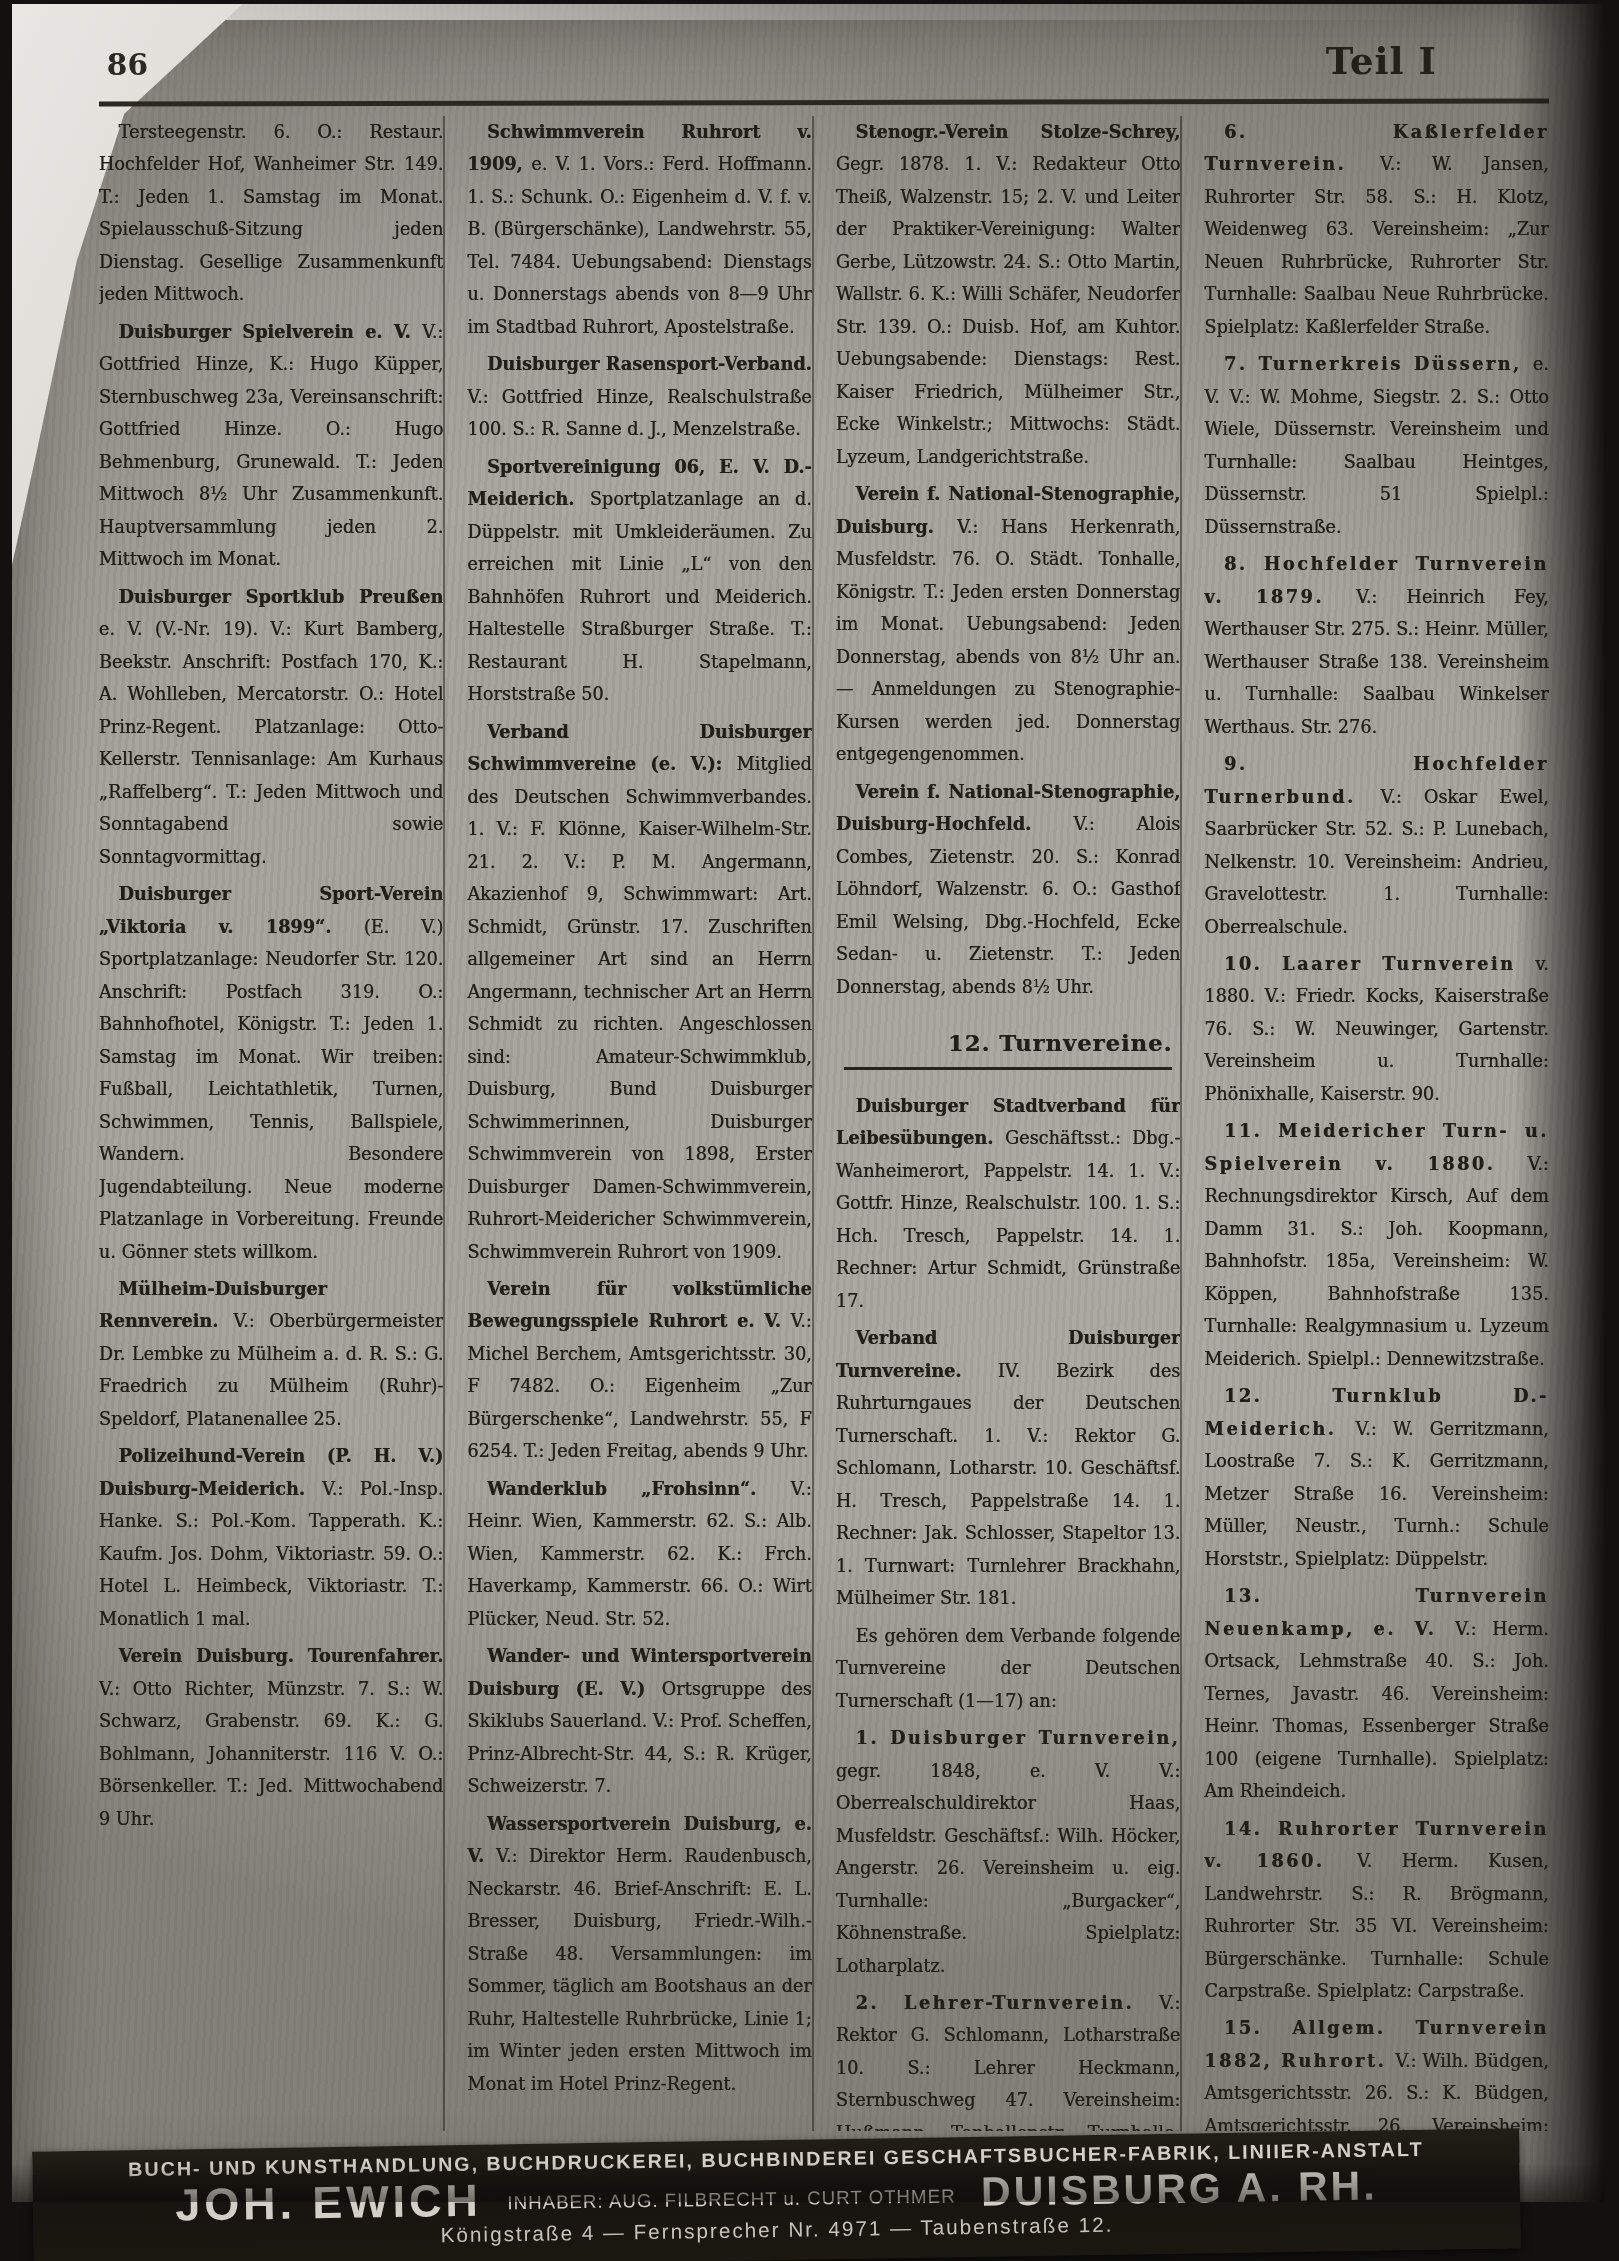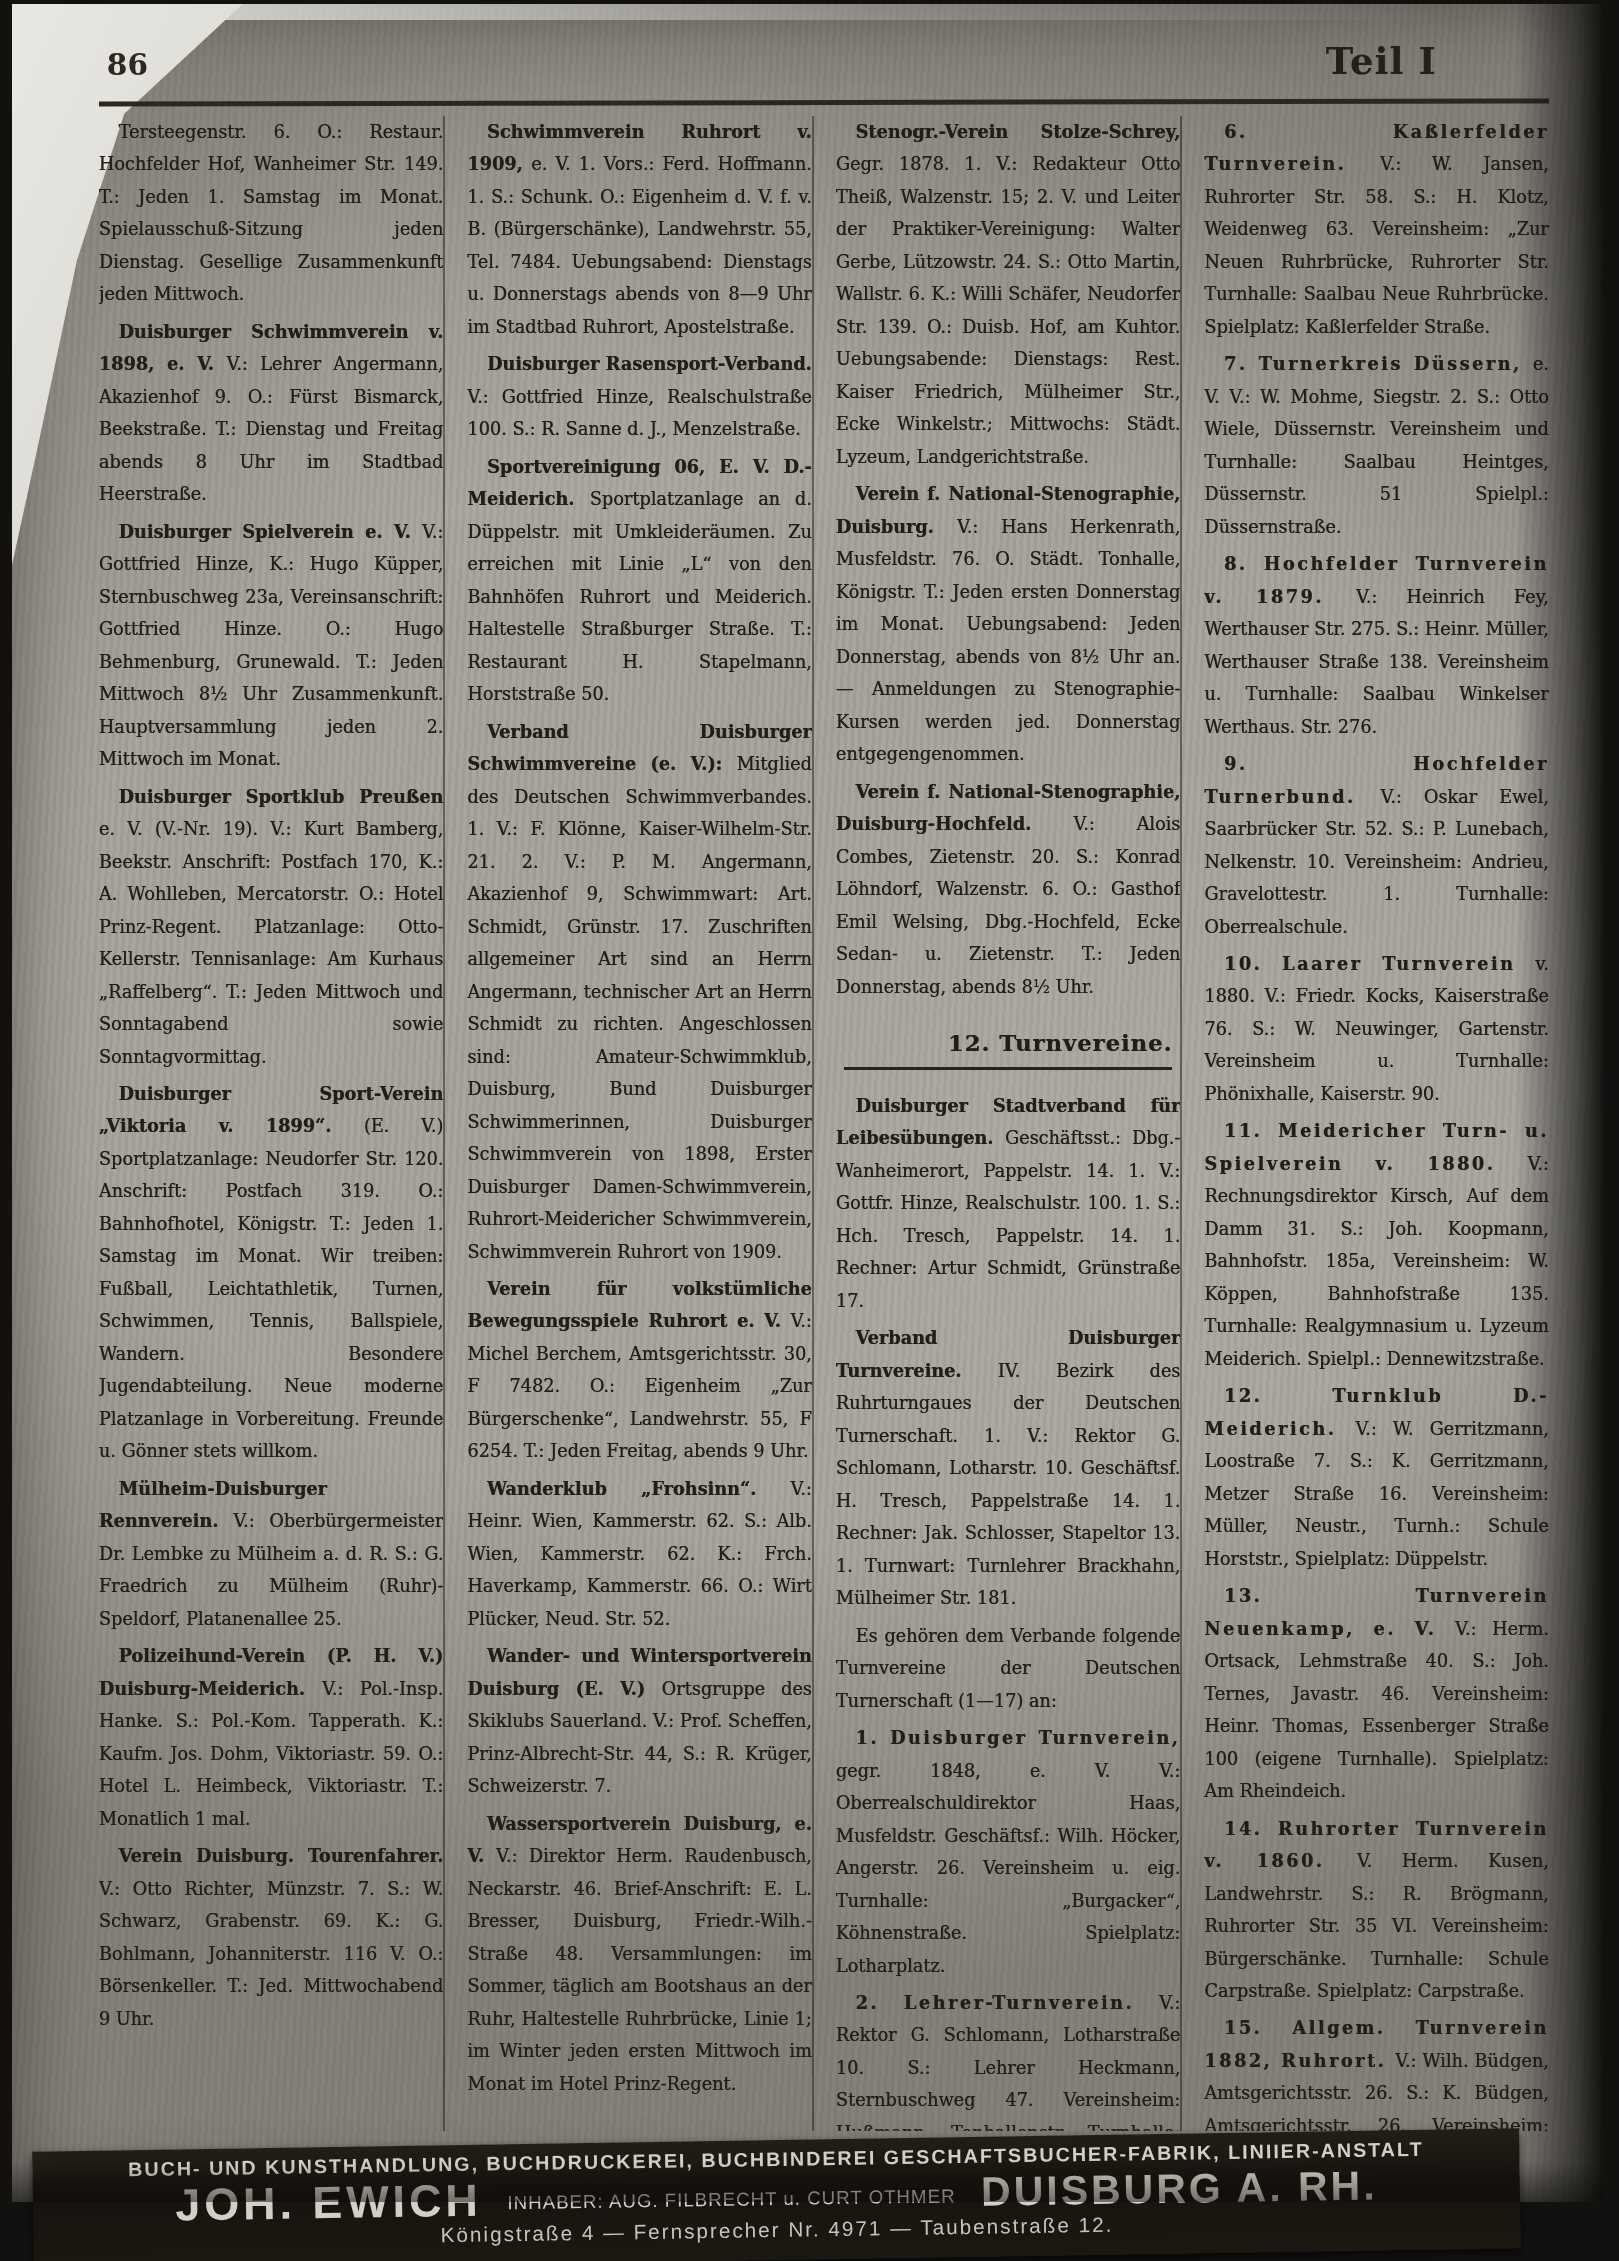--- a/index.html
+++ b/index.html
@@ -71,21 +71,20 @@
   <div class="top-sliver"></div>
   <div class="corner-tear"></div>
 
   <div class="hdr-num">86</div>
   <div class="hdr-part">Teil I</div>
   <div class="hdr-rule"></div>
 
   <div class="cols">
     <div class="col">
         <div class="entry">Tersteegenstr. 6. O.: Restaur. Hochfelder Hof, Wanheimer Str. 149. T.: Jeden 1. Samstag im Monat. Spielausschuß-Sitzung jeden Dienstag. Gesellige Zusammenkunft jeden Mittwoch.</div>
-        <div class="entry"><span class="lead">Duisburger Schwimmverein v. 1898, e. V. </span>V.: Lehrer Angermann, Akazienhof 9. O.: Fürst Bismarck, Beekstraße. T.: Dienstag und Freitag abends 8 Uhr im Stadtbad Heerstraße.</div>
         <div class="entry"><span class="lead">Duisburger Spielverein e. V. </span>V.: Gottfried Hinze, K.: Hugo Küpper, Sternbuschweg 23a, Vereinsanschrift: Gottfried Hinze. O.: Hugo Behmenburg, Grunewald. T.: Jeden Mittwoch 8½ Uhr Zusammenkunft. Hauptversammlung jeden 2. Mittwoch im Monat.</div>
         <div class="entry"><span class="lead">Duisburger Sportklub Preußen </span>e. V. (V.-Nr. 19). V.: Kurt Bamberg, Beekstr. Anschrift: Postfach 170, K.: A. Wohlleben, Mercatorstr. O.: Hotel Prinz-Regent. Platzanlage: Otto-Kellerstr. Tennisanlage: Am Kurhaus „Raffelberg“. T.: Jeden Mittwoch und Sonntagabend sowie Sonntagvormittag.</div>
         <div class="entry"><span class="lead">Duisburger Sport-Verein „Viktoria v. 1899“. </span>(E. V.) Sportplatzanlage: Neudorfer Str. 120. Anschrift: Postfach 319. O.: Bahnhofhotel, Königstr. T.: Jeden 1. Samstag im Monat. Wir treiben: Fußball, Leichtathletik, Turnen, Schwimmen, Tennis, Ballspiele, Wandern. Besondere Jugendabteilung. Neue moderne Platzanlage in Vorbereitung. Freunde u. Gönner stets willkom.</div>
         <div class="entry"><span class="lead">Mülheim-Duisburger Rennverein. </span>V.: Oberbürgermeister Dr. Lembke zu Mülheim a. d. R. S.: G. Fraedrich zu Mülheim (Ruhr)-Speldorf, Platanenallee 25.</div>
         <div class="entry"><span class="lead">Polizeihund-Verein (P. H. V.) Duisburg-Meiderich. </span>V.: Pol.-Insp. Hanke. S.: Pol.-Kom. Tapperath. K.: Kaufm. Jos. Dohm, Viktoriastr. 59. O.: Hotel L. Heimbeck, Viktoriastr. T.: Monatlich 1 mal.</div>
         <div class="entry"><span class="lead">Verein Duisburg. Tourenfahrer. </span>V.: Otto Richter, Münzstr. 7. S.: W. Schwarz, Grabenstr. 69. K.: G. Bohlmann, Johanniterstr. 116 V. O.: Börsenkeller. T.: Jed. Mittwochabend 9 Uhr.</div>
       </div>
     <div class="col">
         <div class="entry"><span class="lead">Schwimmverein Ruhrort v. 1909, </span>e. V. 1. Vors.: Ferd. Hoffmann. 1. S.: Schunk. O.: Eigenheim d. V. f. v. B. (Bürgerschänke), Landwehrstr. 55, Tel. 7484. Uebungsabend: Dienstags u. Donnerstags abends von 8—9 Uhr im Stadtbad Ruhrort, Apostelstraße.</div>
         <div class="entry"><span class="lead">Duisburger Rasensport-Verband. </span>V.: Gottfried Hinze, Realschulstraße 100. S.: R. Sanne d. J., Menzelstraße.</div>

